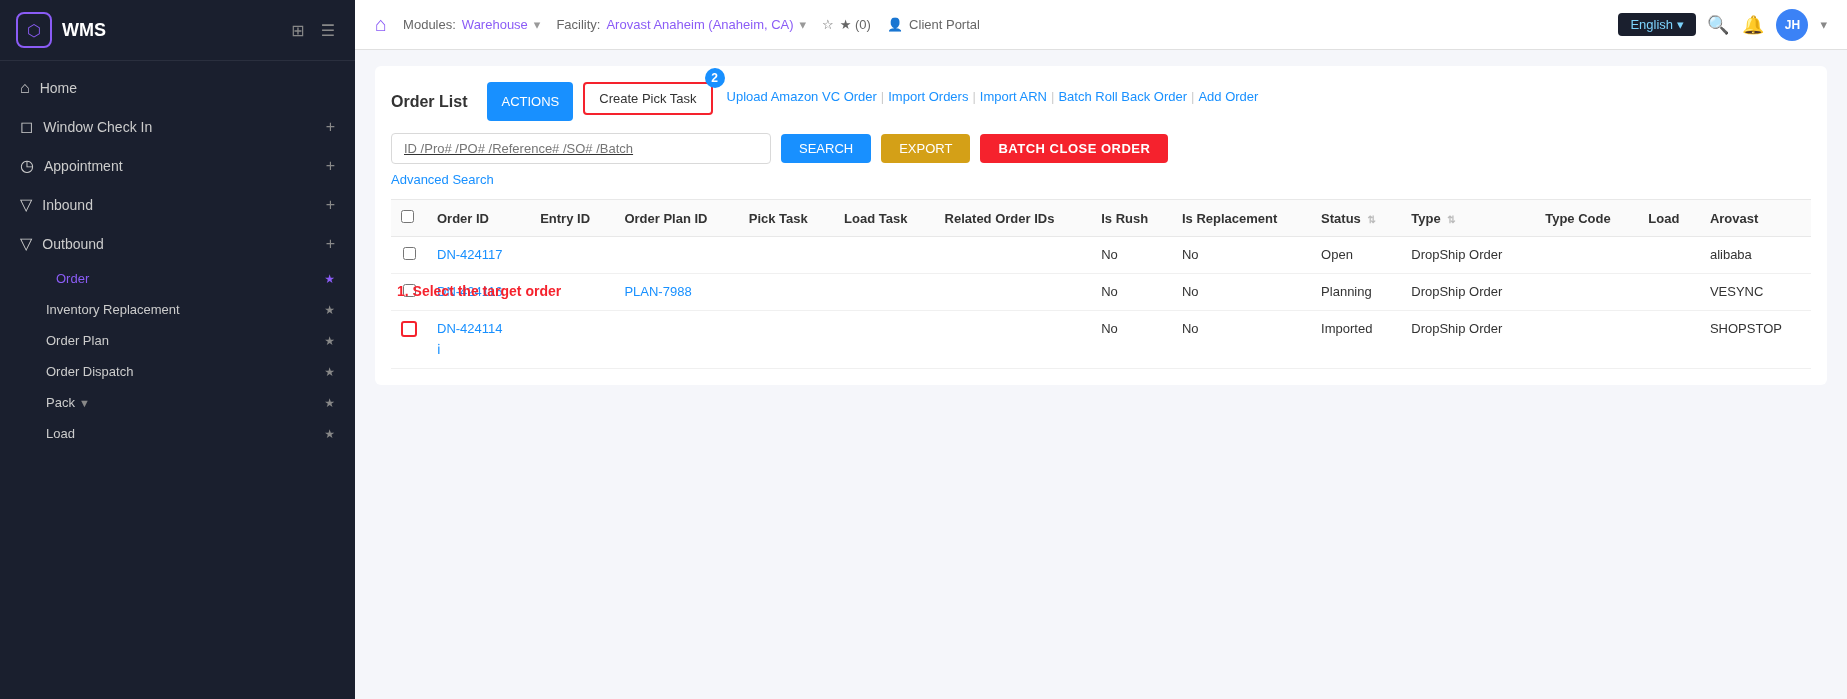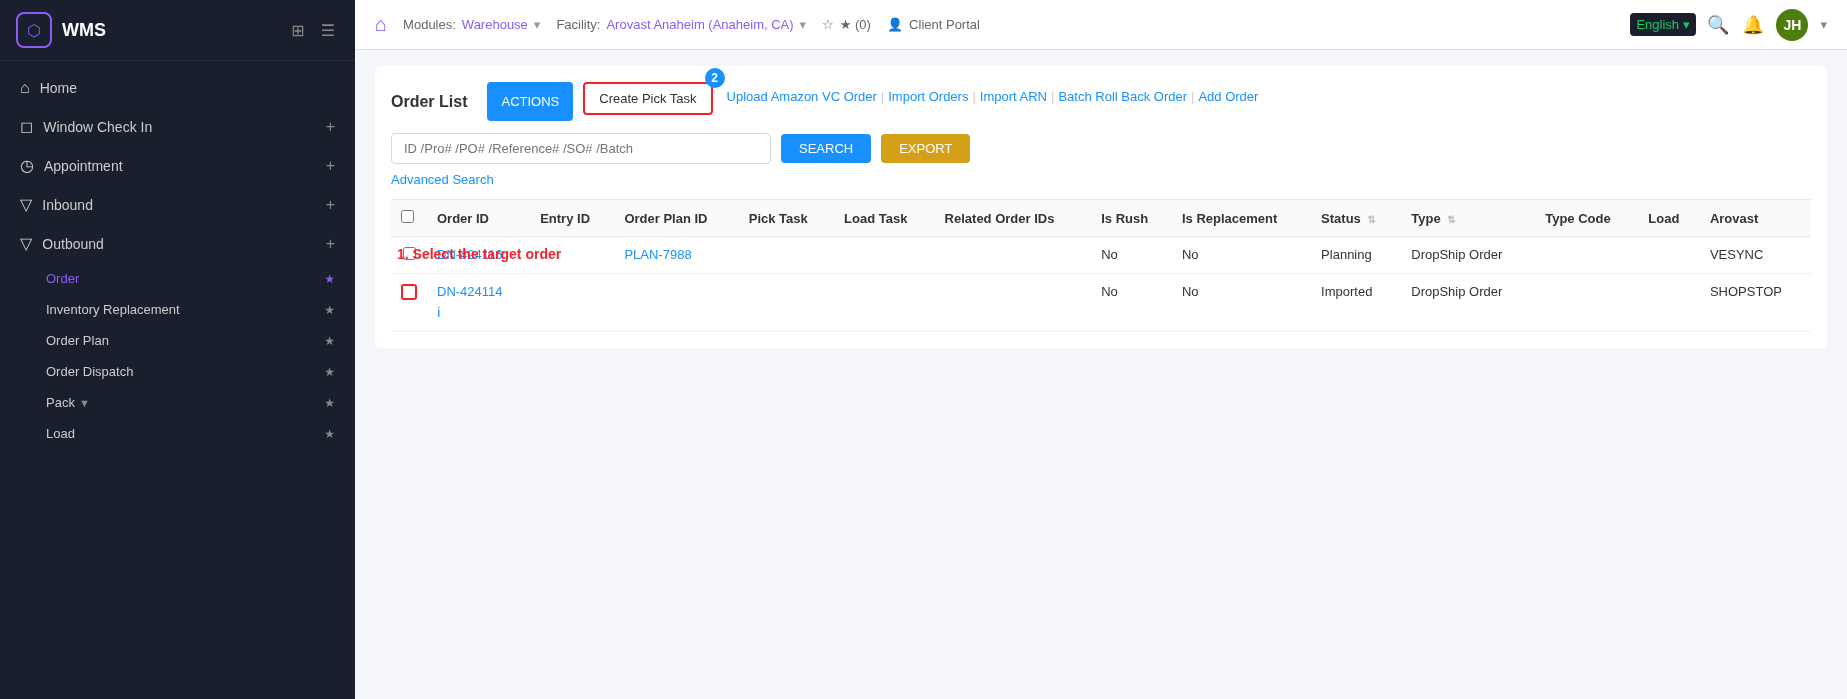--- a/index.html
+++ b/index.html
@@ -12,55 +12,55 @@
     .sidebar-title { font-size: 18px; font-weight: 600; color: #fff; }
     .sidebar-icons { margin-left: auto; display: flex; gap: 8px; }
     .sidebar-icon-btn { background: none; border: none; color: #888; cursor: pointer; font-size: 16px; padding: 4px; }
 
     .sidebar-nav { padding: 8px 0; }
     .sidebar-nav-item { display: flex; align-items: center; padding: 10px 20px; color: #ccc; cursor: pointer; font-size: 14px; }
     .sidebar-nav-item .nav-icon { margin-right: 10px; font-size: 16px; }
     .sidebar-nav-item .nav-plus { margin-left: auto; font-size: 16px; color: #888; }
 
     .nav-child { padding: 8px 20px 8px 46px; color: #ccc; cursor: pointer; display: flex; align-items: center; font-size: 13px; }
-    .nav-child.active { color: #8b5cf6; }
+    .nav-child.active { color: #8b5cf6; margin-left: 10px; }
     .nav-child .star-icon { margin-left: auto; color: #888; font-size: 12px; }
     .nav-child .star-icon.active-star { color: #8b5cf6; }
 
     
     .main { flex: 1; display: flex; flex-direction: column; overflow: hidden; }
 
     
     .topbar { background: #fff; border-bottom: 1px solid #e0e0e0; padding: 0 20px; height: 50px; display: flex; align-items: center; gap: 16px; }
     .topbar-home { font-size: 20px; color: #8b5cf6; }
     .topbar-section { display: flex; align-items: center; gap: 6px; font-size: 13px; color: #666; }
     .topbar-link { color: #8b5cf6; font-weight: 500; cursor: pointer; }
     .topbar-arrow { color: #999; }
     .topbar-right { margin-left: auto; display: flex; align-items: center; gap: 12px; }
-    .topbar-lang { display: flex; align-items: center; gap: 4px; background: #1a1f2e; color: #22c55e; padding: 4px 6px; border-radius: 4px; font-size: 13px; cursor: pointer; }
+    .topbar-lang { display: flex; align-items: center; gap: 4px; background: #1a1f2e; color: #7dd3fc; padding: 4px 12px; border-radius: 4px; font-size: 13px; cursor: pointer; }
     .topbar-search-icon, .topbar-bell-icon { color: #666; font-size: 18px; cursor: pointer; }
-    .topbar-avatar { width: 32px; height: 32px; background: #4d7c0f; border-radius: 50%; display: flex; align-items: center; justify-content: center; color: #fff; font-weight: 600; font-size: 14px; cursor: pointer; }
+    .topbar-avatar { width: 32px; height: 32px; background: #3b82f6; border-radius: 50%; display: flex; align-items: center; justify-content: center; color: #fff; font-weight: 600; font-size: 12px; cursor: pointer; }
 
     
     .content { flex: 1; overflow-y: auto; padding: 16px 20px; background: #f5f6fa; }
 
     
     .order-card { background: #fff; border-radius: 6px; padding: 16px; }
 
     
     .order-toolbar { display: flex; align-items: flex-start; gap: 10px; margin-bottom: 12px; flex-wrap: wrap; }
     .order-title { font-size: 16px; font-weight: 600; color: #333; margin-right: 10px; align-self: center; }
 
     .btn { padding: 12px 14px; border-radius: 4px; border: none; cursor: pointer; font-size: 13px; font-weight: 500; }
     .btn-blue { background: #1890ff; color: #fff; }
     .btn-link { background: none; border: none; color: #1890ff; cursor: pointer; font-size: 13px; padding: 7px 4px; text-decoration: none; }
     .btn-link-sep { color: #ccc; align-self: center; }
 
     .search-row { display: flex; align-items: center; gap: 10px; margin-bottom: 8px; }
-    .search-input { border: 1px solid #d9d9d9; border-radius: 4px; padding: 7px 12px; width: 380px; font-size: 13px; color: #333; outline: none; }
+    .search-input { border: 1px solid #d9d9d9; border-radius: 4px; padding: 7px 12px; width: 380px; font-size: 13px; color: #333; outline: none; text-decoration: underline; }
     .btn-search { background: #1890ff; color: #fff; padding: 7px 18px; border: none; border-radius: 4px; cursor: pointer; font-size: 13px; font-weight: 500; }
     .btn-export { background: #d4a017; color: #fff; padding: 7px 18px; border: none; border-radius: 4px; cursor: pointer; font-size: 13px; font-weight: 500; }
     .btn-batch-close { background: #f5222d; color: #fff; padding: 7px 18px; border: none; border-radius: 4px; cursor: pointer; font-size: 13px; font-weight: 700; letter-spacing: 0.5px; }
 
     .advanced-search { color: #1890ff; font-size: 13px; cursor: pointer; margin-bottom: 12px; display: inline-block; }
 
     
     .order-table { width: 100%; border-collapse: collapse; font-size: 13px; }
     .order-table th { background: #fafafa; border-bottom: 1px solid #e8e8e8; border-top: 1px solid #e8e8e8; padding: 10px 10px; text-align: left; color: #333; font-weight: 600; white-space: nowrap; }
     .order-table td { padding: 10px 10px; border-bottom: 1px solid #f0f0f0; color: #333; vertical-align: top; }
@@ -214,20 +214,23 @@
       </div>
 
       
       <div class="search-row">
         <input class="search-input" type="text" placeholder="ID /Pro# /PO# /Reference# /SO# /Batch" style="">
         <button class="btn-search">
           <span>SEARCH</span>
         </button>
         <button class="btn-export">
           <span>EXPORT</span>
+        </button>
+        <button class="btn-batch-close">
+          <span>BATCH CLOSE ORDER</span>
         </button>
       </div>
 
       
       <a class="advanced-search">Advanced Search</a>
 
       
       <table class="order-table">
         <thead>
           <tr>
@@ -243,20 +246,40 @@
             <th>Is Rush</th>
             <th>Is Replacement</th>
             <th>Status <span class="sort-icon">⇅</span></th>
             <th>Type <span class="sort-icon">⇅</span></th>
             <th>Type Code</th>
             <th>Load</th>
             <th>Arovast</th>
           </tr>
         </thead>
         <tbody id="table-body">
+        <tr>
+    <td class="checkbox-cell">
+      <input type="checkbox" style="">
+    </td>
+    <td>
+                <a class="order-link">DN-424117</a>
+    </td>
+    <td></td>
+    <td></td>
+    <td></td>
+    <td></td>
+    <td></td>
+    <td>No</td>
+    <td>No</td>
+    <td class="status-open">Open</td>
+    <td>DropShip Order</td>
+    <td></td>
+    <td></td>
+    <td>alibaba</td>
+  </tr>
             <tr>
     <td class="checkbox-cell">
       <input type="checkbox" style="">
     </td>
     <td>
                 <a class="order-link">DN-424116</a>
     </td>
     <td></td>
     <td>
                 <a class="order-link">PLAN-7988</a>

